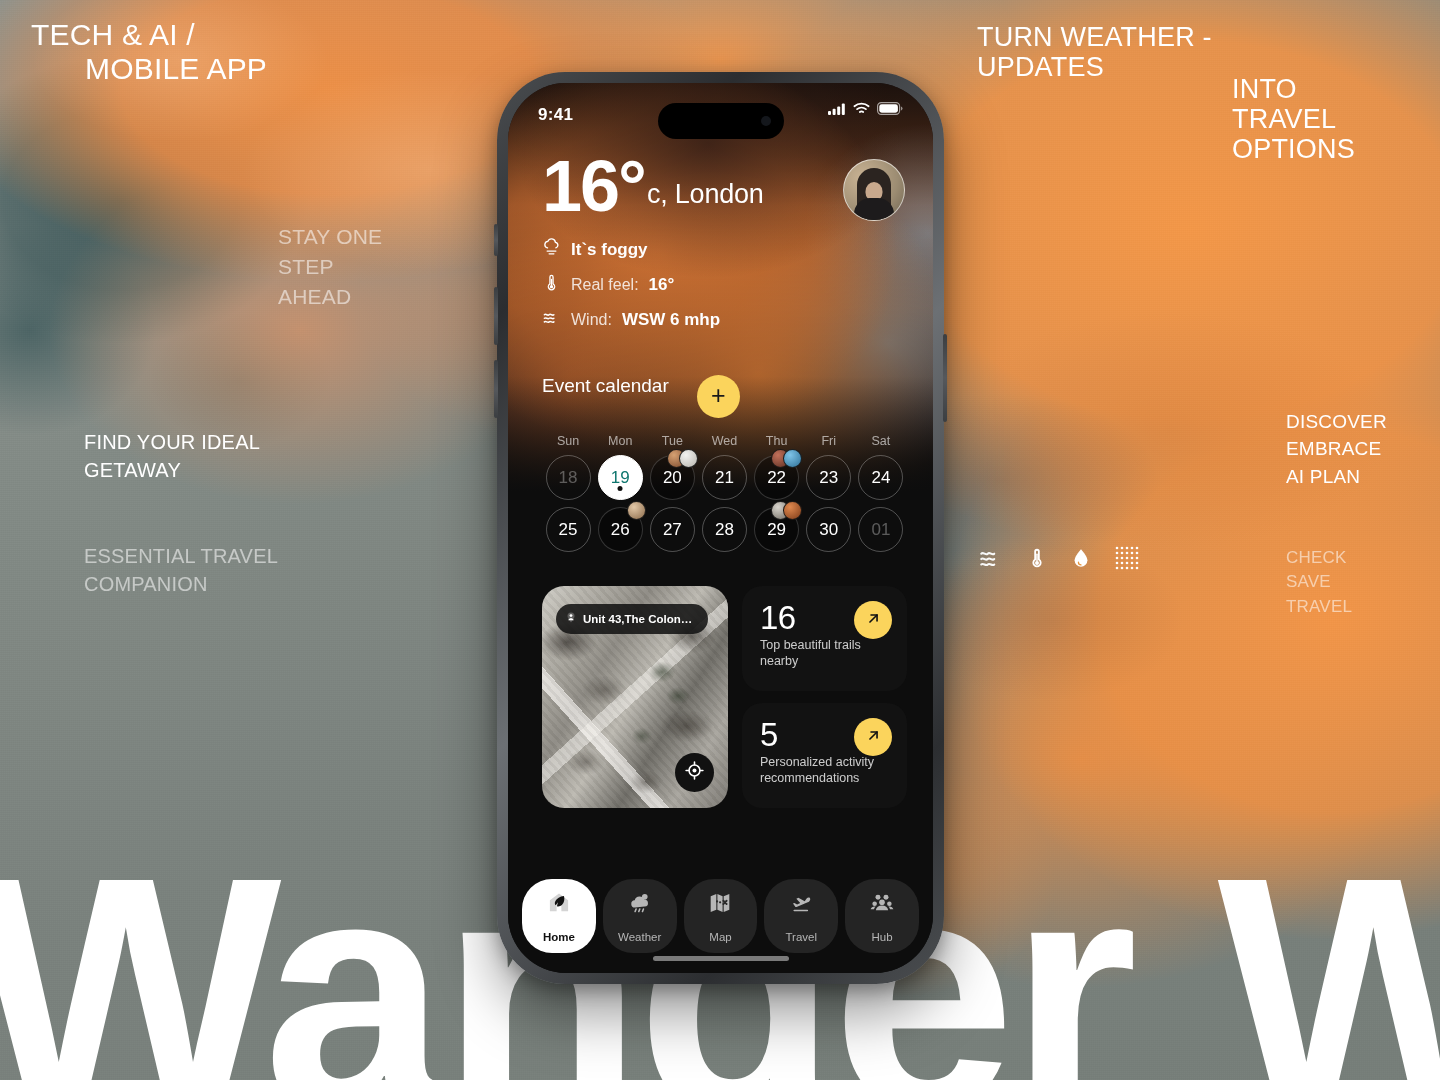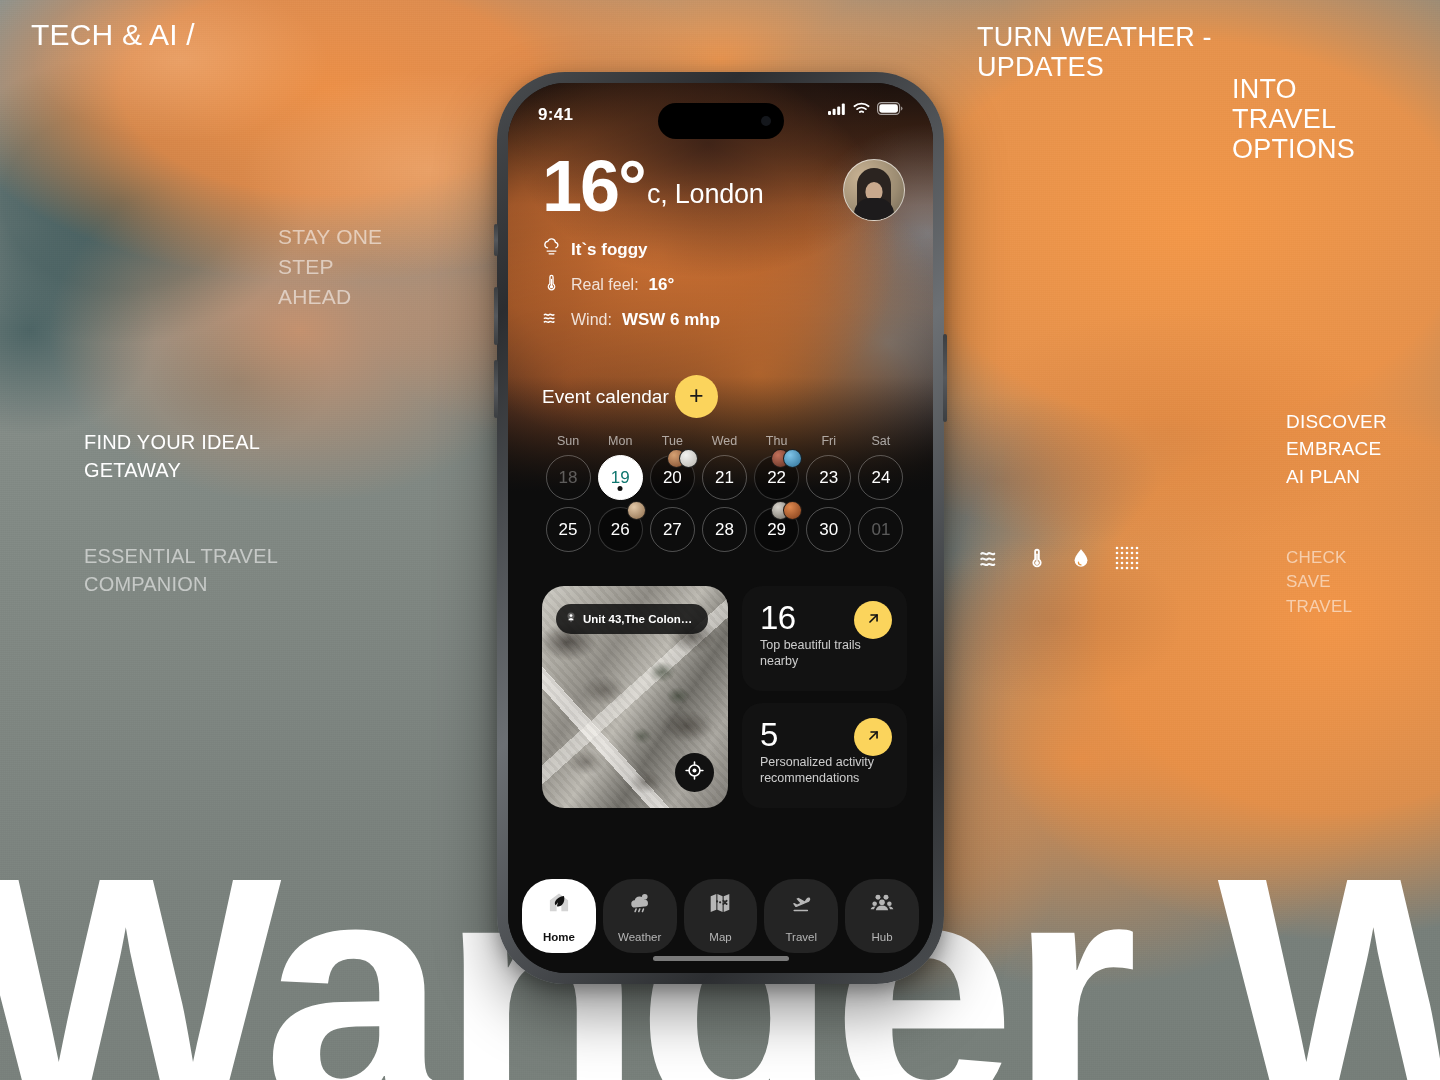--- a/index.html
+++ b/index.html
@@ -202,21 +202,21 @@
 
   #detail-list { margin-top:19px; display:flex; flex-direction:column; gap:12px; }
   .detail-row { display:flex; align-items:center; gap:10px; color:#fff; }
   .detail-row svg { flex:0 0 auto; }
   .d-label { font-size:16px; color:rgba(255,255,255,.82); }
   .d-value { font-size:17px; font-weight:700; color:#fff; }
   .d-strong { font-size:17px; font-weight:700; color:#fff; }
 
   
   #calendar { position:relative; z-index:3; padding:44px 26px 0 34px; }
-  #cal-head { display:flex; align-items:center; gap:6px; }
+  #cal-head { display:flex; align-items:flex-start; gap:28px; }
   #cal-title { font-size:19px; font-weight:500; color:#fff; }
   #cal-add {
     width:43px; height:43px; border-radius:50%;
     background:#fbd45c;
     display:flex; align-items:center; justify-content:center;
     font-size:25px; font-weight:400; color:#1a1a1a; line-height:1;
     padding-bottom:3px;
     cursor:pointer;
   }
   #cal-dows {
@@ -377,21 +377,21 @@
 <div id="bg">
   <div class="cloudlayer bg-base"></div>
   <div class="cloudlayer bg-teal"></div>
   <div class="cloudlayer bg-orange"></div>
   <div class="cloudlayer bg-detail"></div>
   <div class="cloudlayer bg-grain"></div>
 </div>
 
 <div class="wordmark">Wander We</div>
 
-<div class="mk bright" id="mk-tl"><span>TECH &amp; AI /</span></div>
+<div class="mk bright" id="mk-tl"><span>TECH &amp; AI /</span><span class="l2">MOBILE APP</span></div>
 
 <div class="mk dim" id="mk-stay">STAY ONE
 STEP
 AHEAD</div>
 <div class="mk bright" id="mk-find">FIND YOUR IDEAL
 GETAWAY</div>
 <div class="mk dim" id="mk-ess">ESSENTIAL TRAVEL
 COMPANION</div>
 <div class="mk bright" id="mk-turn">TURN WEATHER  -
 UPDATES</div>

